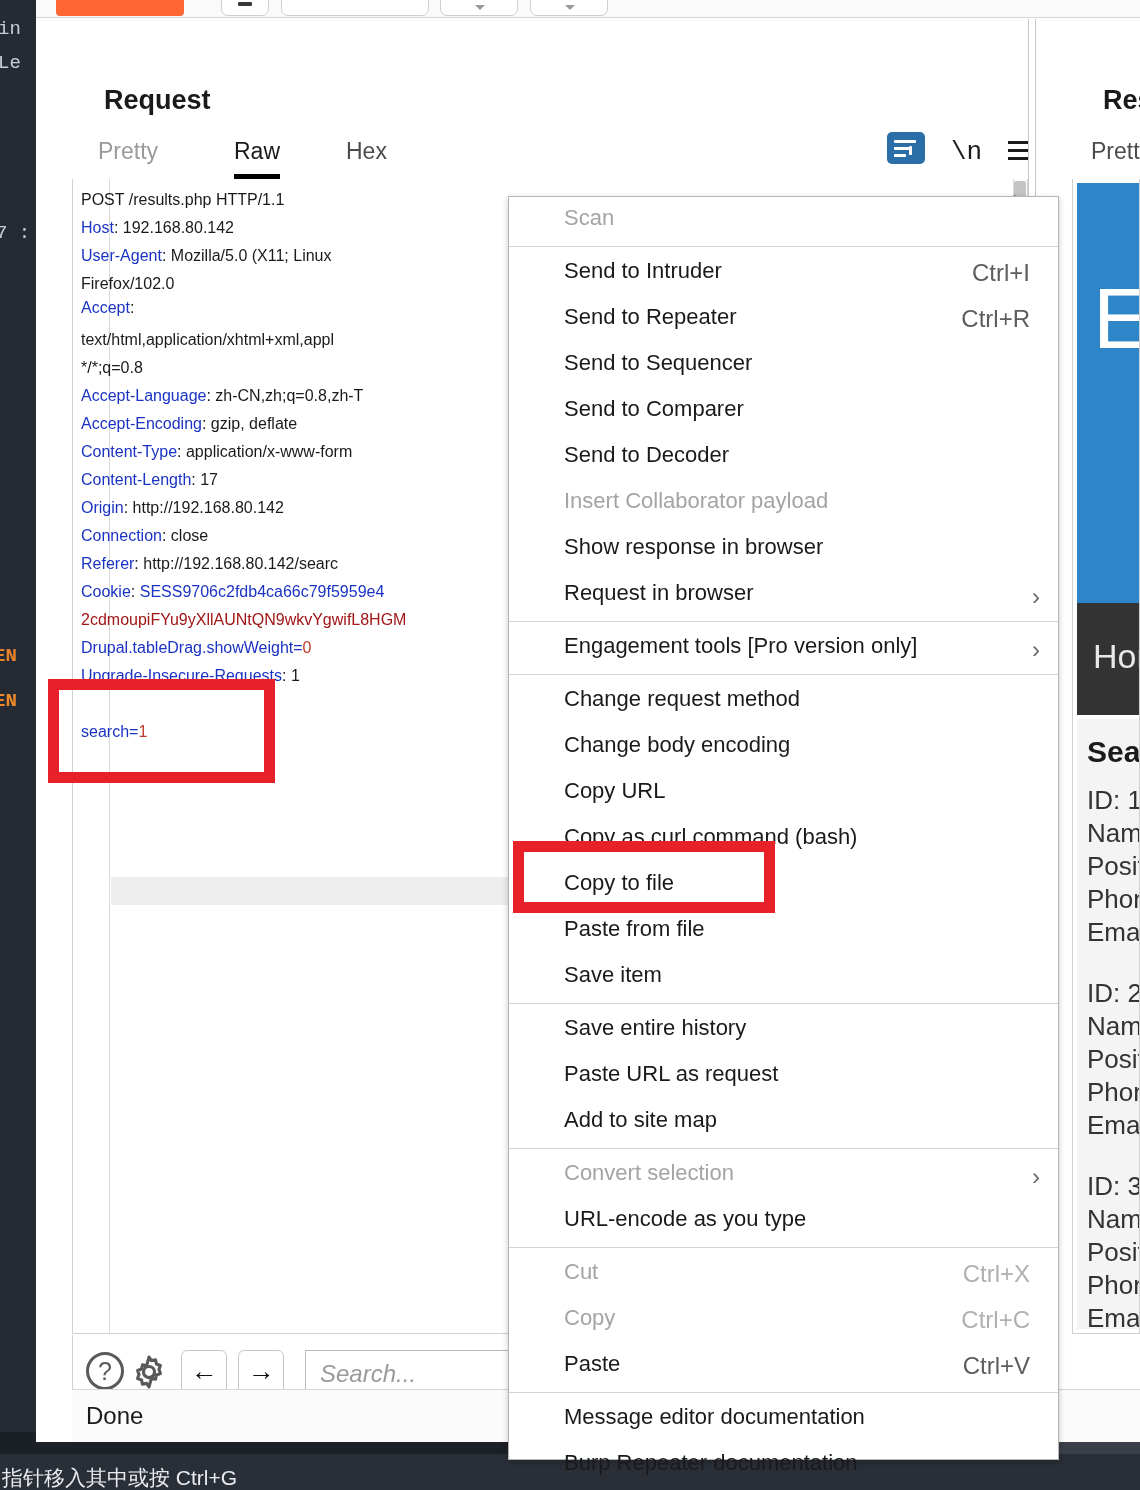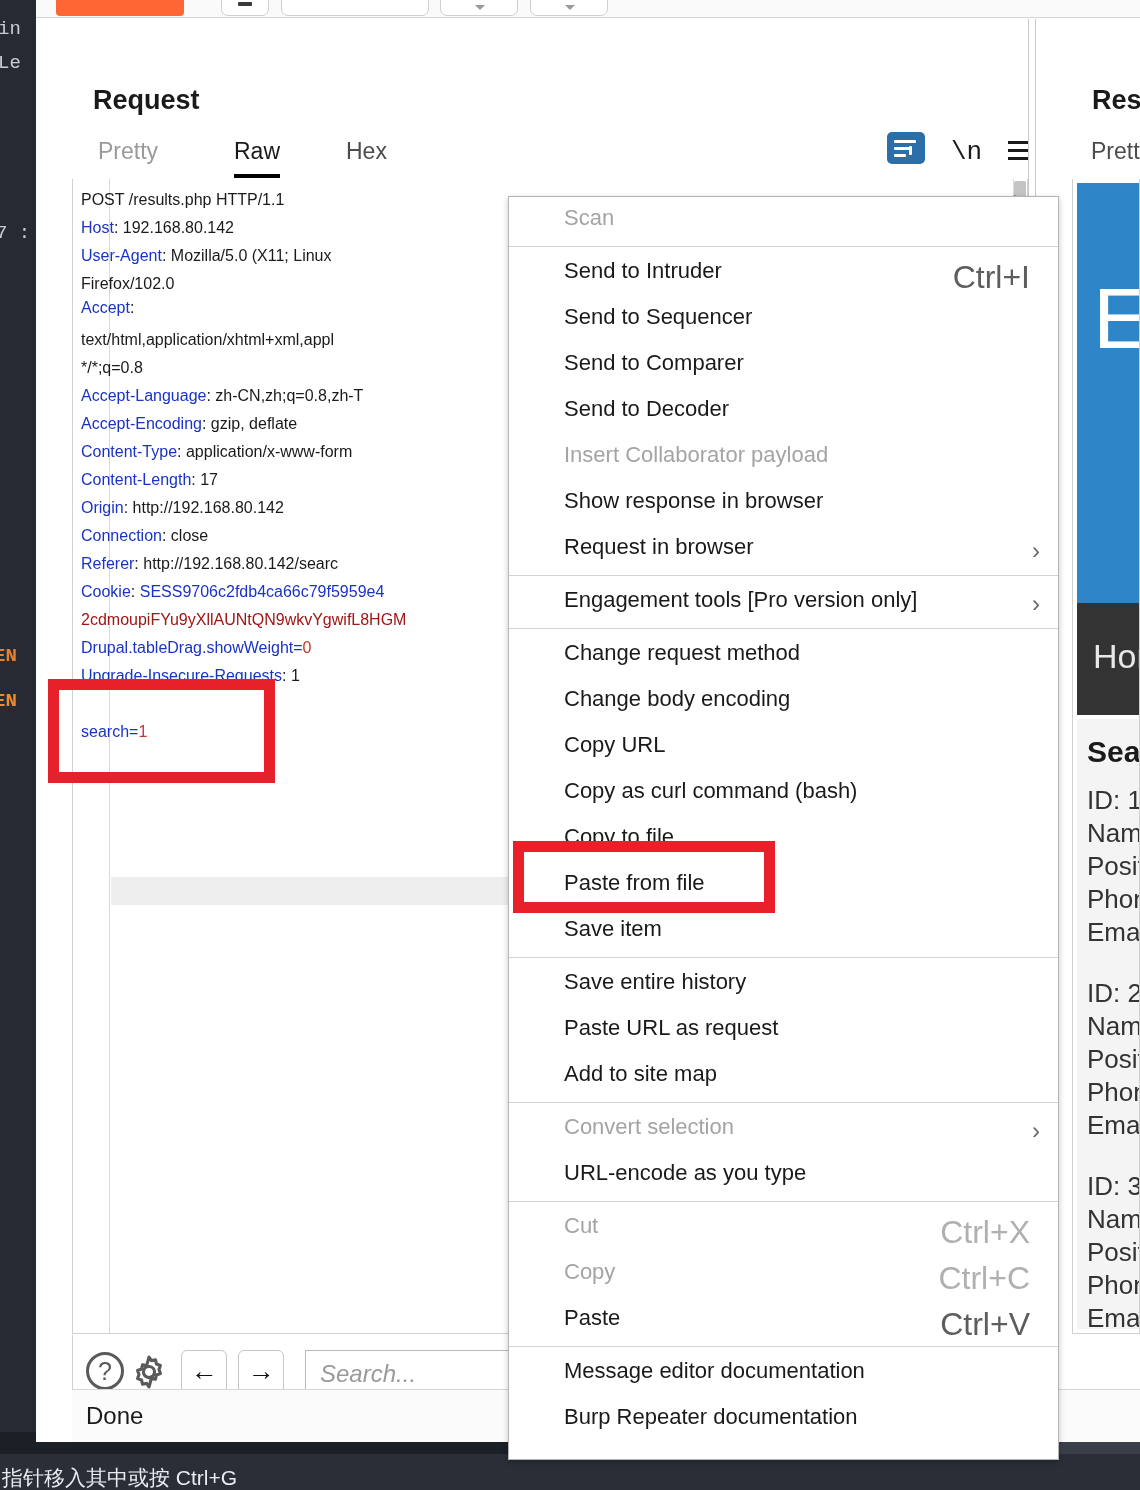--- a/index.html
+++ b/index.html
@@ -91,34 +91,35 @@
   }
   .pane-res {
     position: absolute; left: 1000px; top: 19px; width: 104px; height: 1423px;
     background: #ffffff;
   }
 
   .pane-title {
     position: absolute;
     font-size: 27px; font-weight: bold; color: #1a1a1a;
     white-space: nowrap;
+    margin-left: 11px;
   }
   #req-title { left: 57px; top: 66px; }
   #res-title { left: 56px; top: 66px; }
 
   
   .tabrow { position: absolute; top: 119px; height: 38px; }
   .tab {
     position: absolute; top: 0;
     font-size: 23px; color: #4c4c4c; white-space: nowrap;
     padding-bottom: 9px;
     cursor: default;
   }
   .tab.muted { color: #9a9a9a; }
-  .tab.active { color: #1a1a1a; border-bottom: 4px solid #000000; }
+  .tab.active { color: #1a1a1a; border-bottom: 8px solid #000000; }
 
   
   .wrap-icon {
     position: absolute; left: 851px; top: 113px; width: 38px; height: 32px;
     background: #2a6fa8; border-radius: 5px;
   }
   .wrap-icon i {
     position: absolute; background: #ffffff; height: 3px; border-radius: 1px;
   }
   .nl-icon {
@@ -260,21 +261,21 @@
   .mi {
     position: relative; height: 46px; width: 100%;
   }
   .mi .lbl {
     position: absolute; left: 55px; top: 8px;
     font-size: 22px; color: #1a1a1a; white-space: nowrap;
   }
   .mi.dis .lbl { color: #a4a4a4; }
   .mi .acc {
     position: absolute; right: 28px; top: 9px;
-    font-size: 32px; color: #5d5d5d; white-space: nowrap;
+    font-size: 24px; color: #5d5d5d; white-space: nowrap;
   }
   .mi.dis .acc { color: #b0b0b0; }
   .mi .chev {
     position: absolute; right: 18px; top: 11px;
     font-size: 24px; color: #6a6a6a;
   }
   .msep { height: 1px; background: #d4d4d4; margin: 3px 0; }
 
   
   .redbox {
@@ -444,20 +445,24 @@
 <div id="ctxmenu">
     <div class="mi dis">
       <div class="lbl">Scan</div>
     </div>
     <div class="msep"></div>
     <div class="mi">
       <div class="lbl">Send to Intruder</div>
       <div class="acc">Ctrl+I</div>
     </div>
     <div class="mi">
+      <div class="lbl">Send to Repeater</div>
+      <div class="acc">Ctrl+R</div>
+    </div>
+    <div class="mi">
       <div class="lbl">Send to Sequencer</div>
     </div>
     <div class="mi">
       <div class="lbl">Send to Comparer</div>
     </div>
     <div class="mi">
       <div class="lbl">Send to Decoder</div>
     </div>
     <div class="mi dis">
       <div class="lbl">Insert Collaborator payload</div>

